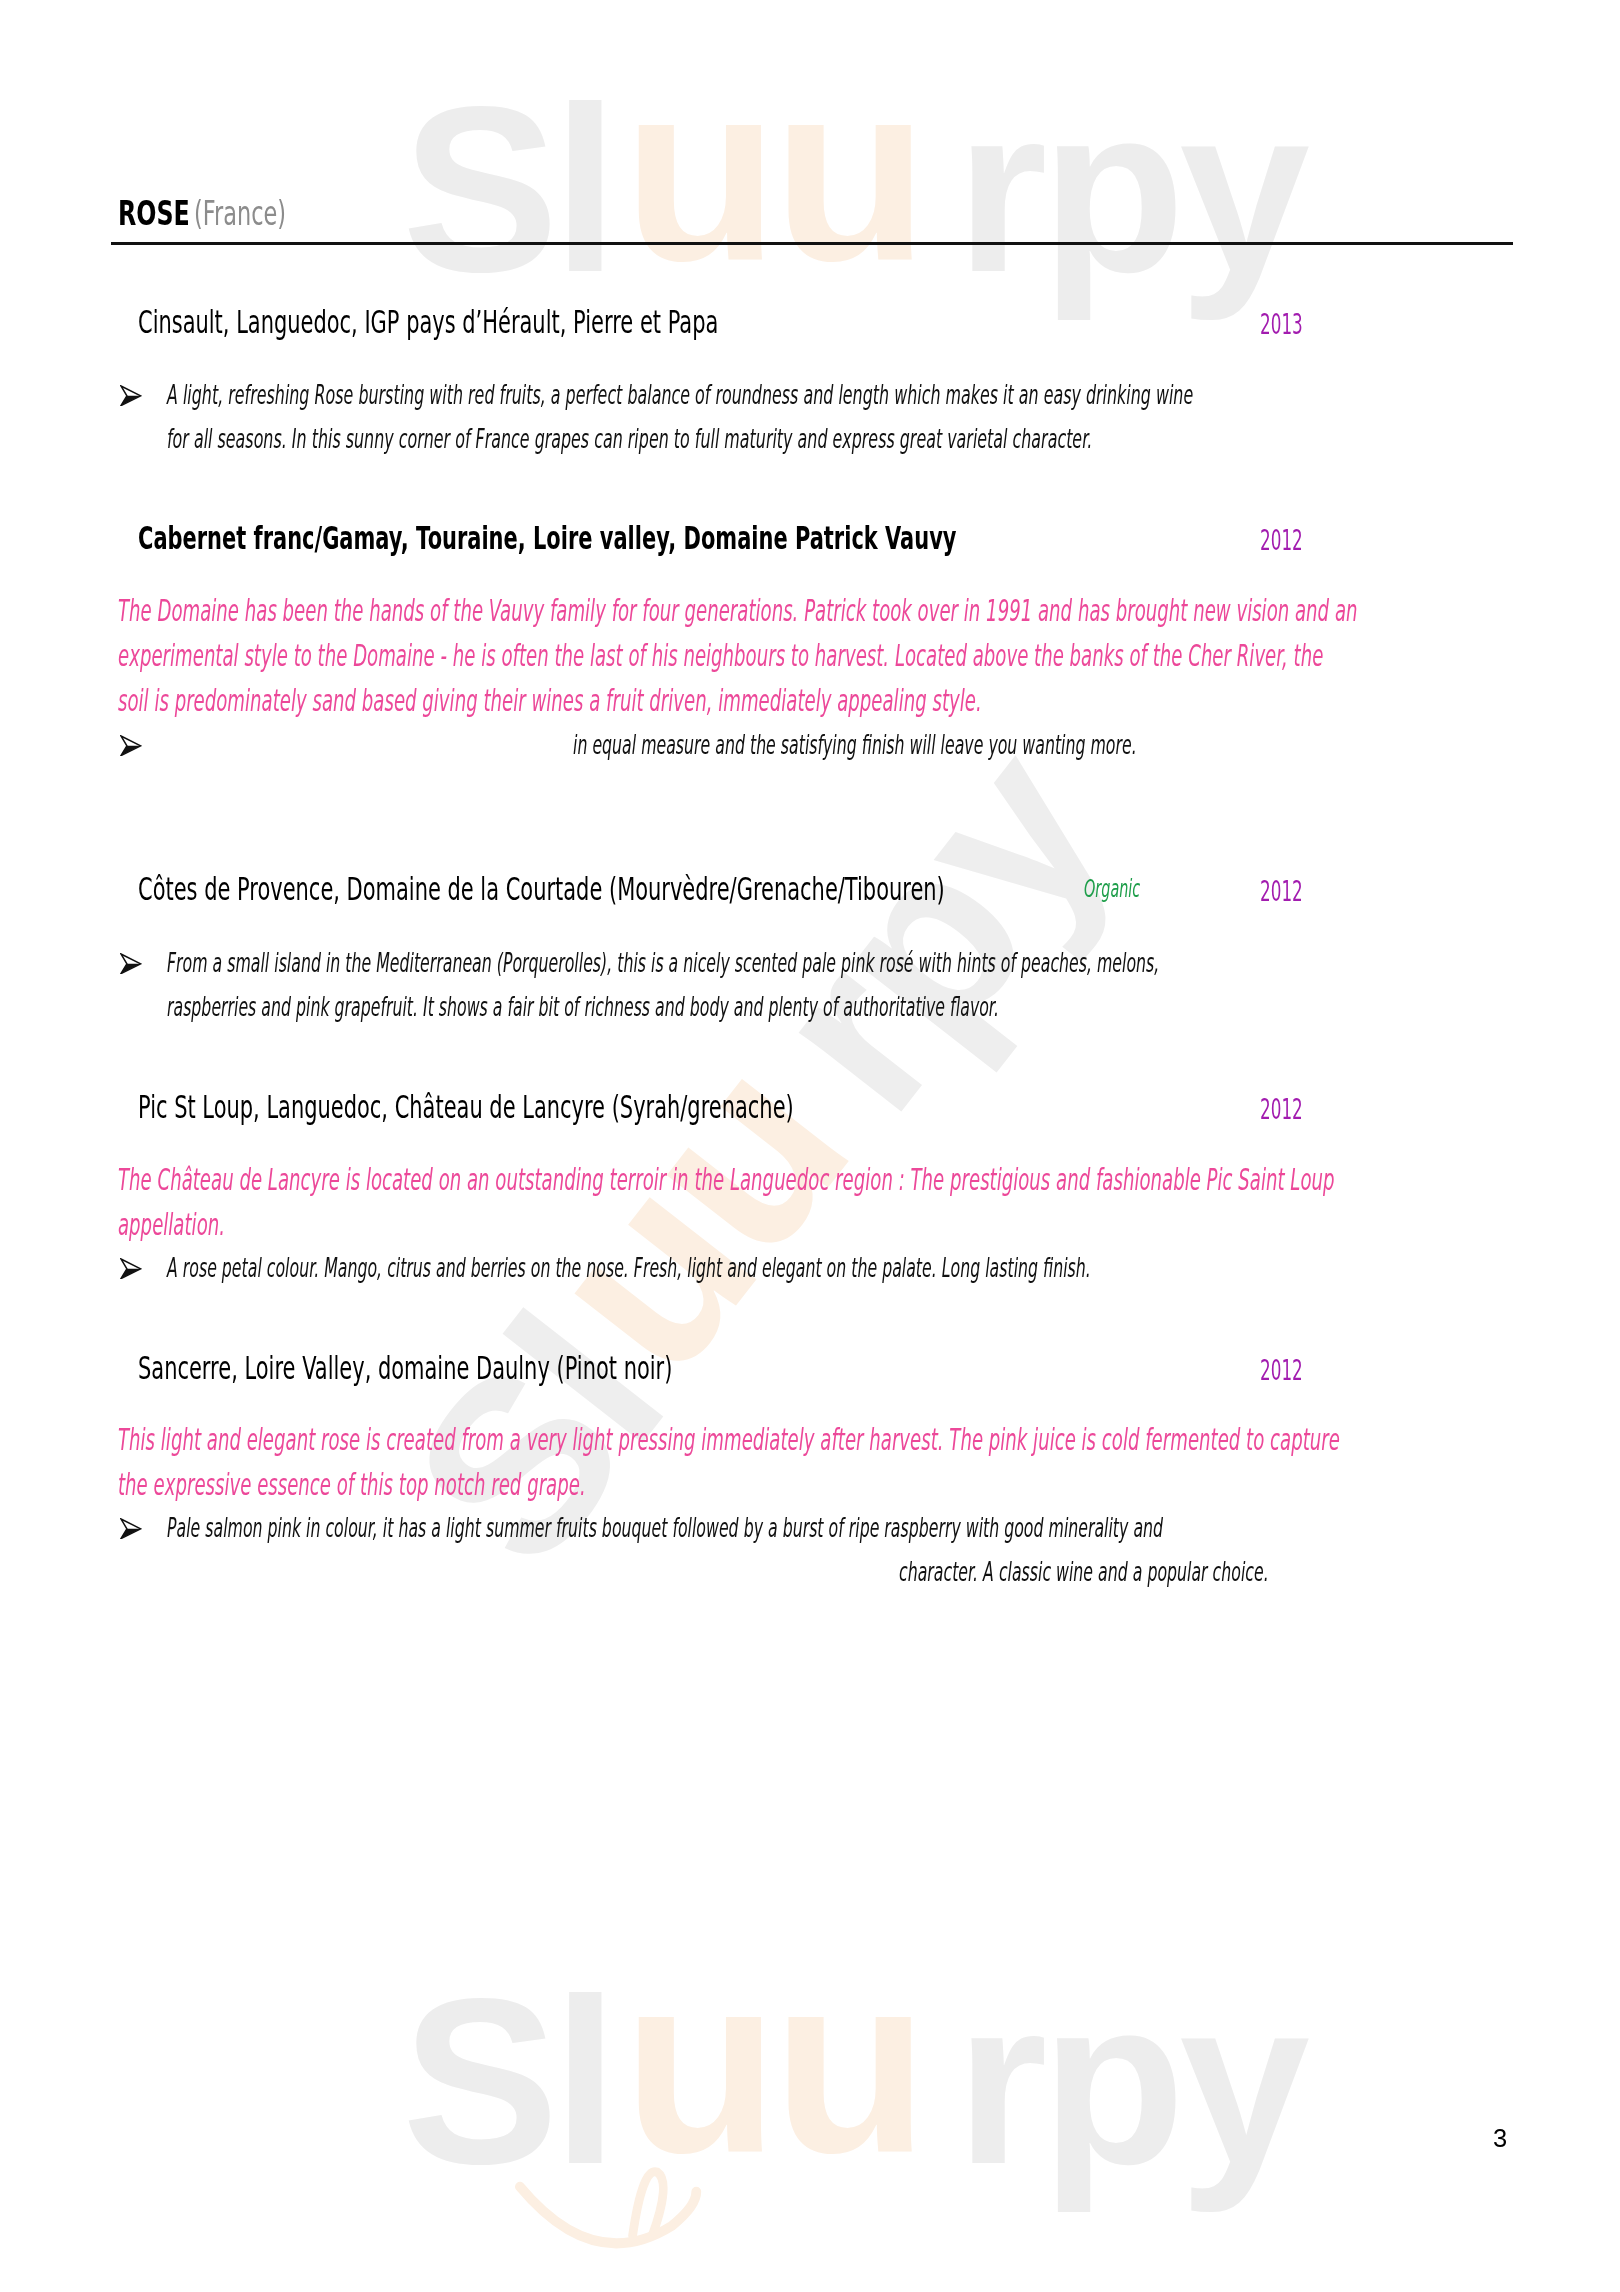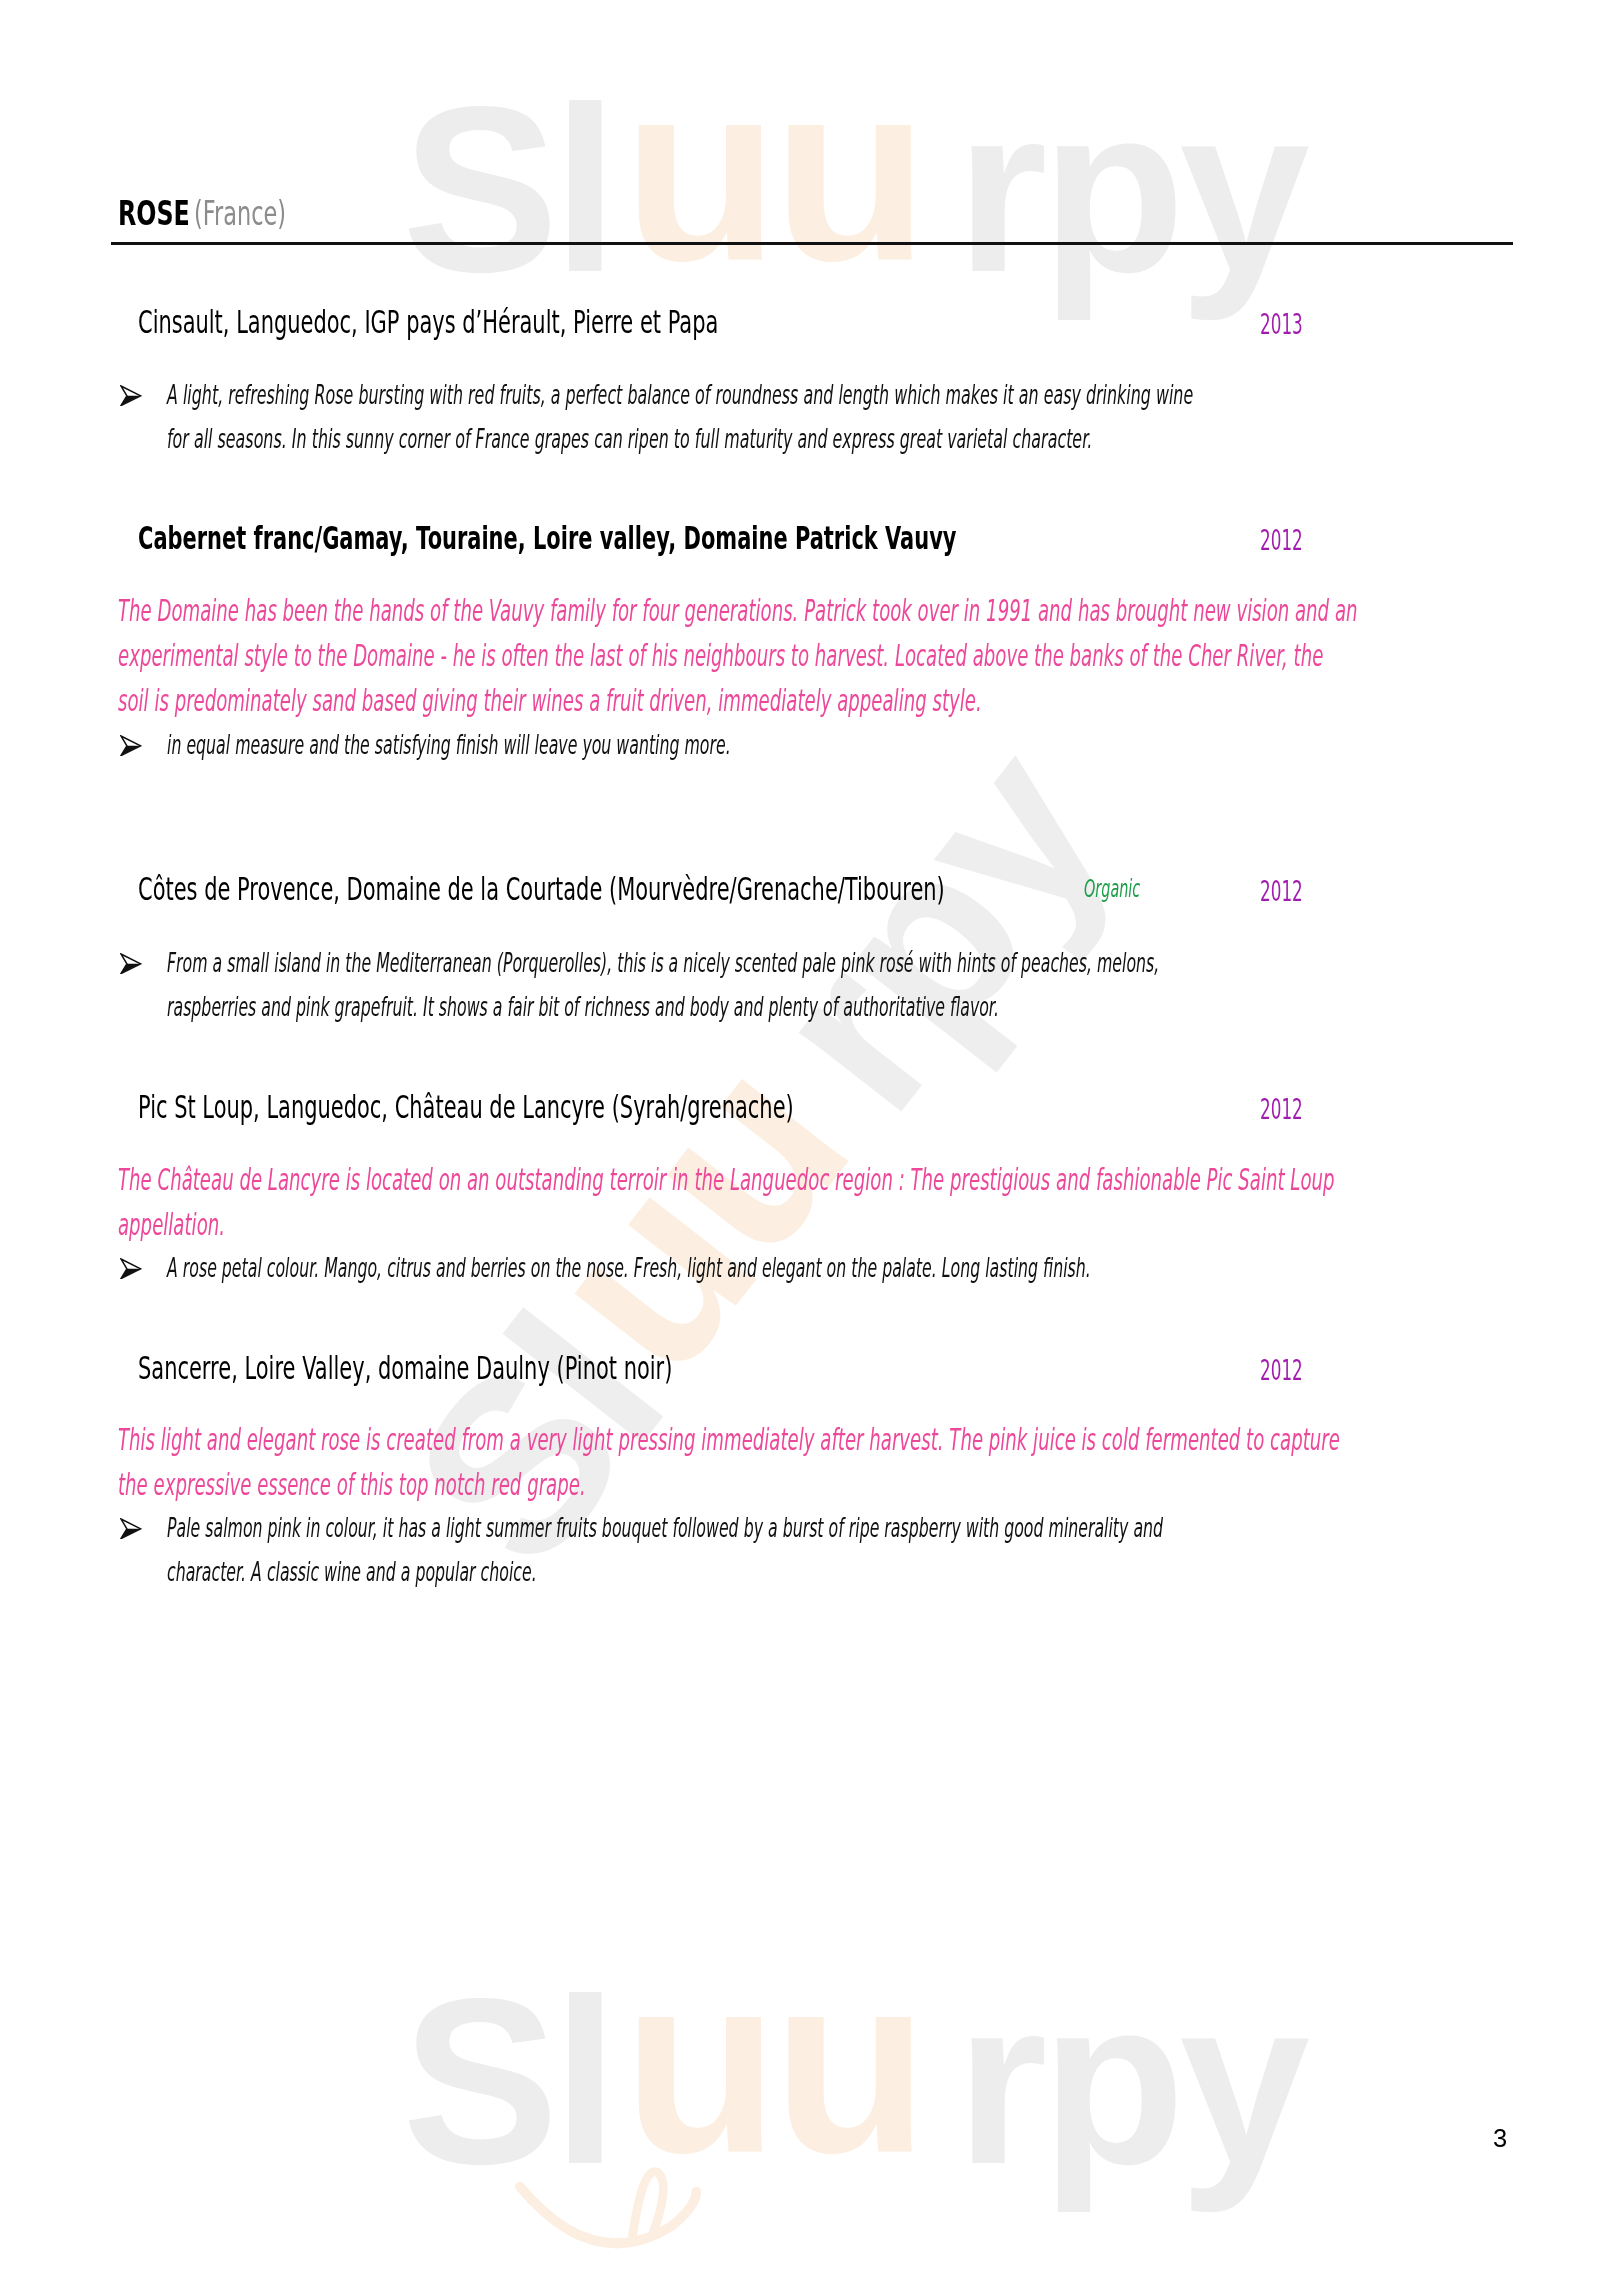--- a/index.html
+++ b/index.html
@@ -22,21 +22,21 @@
   .rule { position:absolute; left:111px; top:242px; width:1402px; height:2.9px; background:#111; }
 
   .wine-head { position:absolute; left:118px; font-size:32px; line-height:39px; color:#000;margin-left:20px; }
   .year { position:absolute; left:1260px; font-size:28px; line-height:39px; color:#a21caf; }
   .organic { position:absolute; font-size:24px; line-height:39px; color:#1e9e4a; font-style:italic; }
 
   .para { position:absolute; left:118px; width:1402px; font-size:31px; line-height:44px; color:#ec4899; font-style:italic; }
   .para .ln { display:block; white-space:nowrap; }
   .bullet { position:absolute; left:118px; width:1402px; font-size:26.5px; line-height:44px; color:#111; font-style:italic; }
   .bullet .arrow { position:absolute; left:2px; top:11.8px; width:21.6px; height:21.6px; }
-  .bullet .ln { display:block; white-space:nowrap; margin-left:49px; }
+  .bullet .ln { display:block; white-space:nowrap; margin-left:49px;text-align:right; }
 
   .sq { transform:scaleX(0.62); transform-origin:left center; }
 
   .page-number { position:absolute; left:1493px; top:2124px; font-family:"Liberation Sans", sans-serif; font-size:25.5px; color:#000; }
 </style>
 </head>
 <body>
 
 <div class="page">
 

